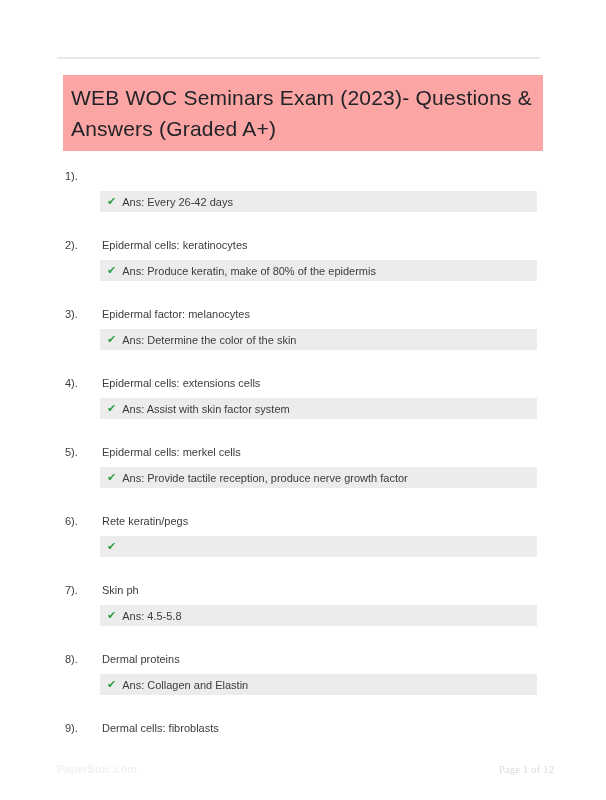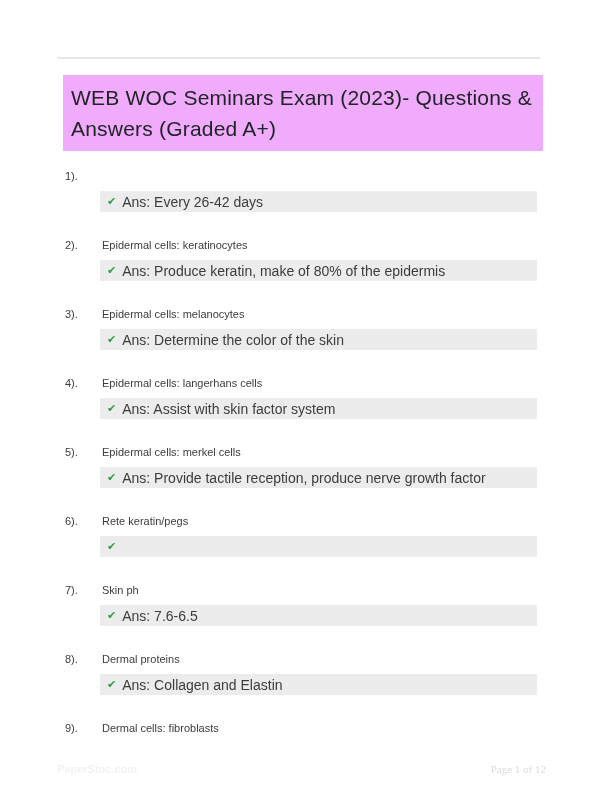--- a/index.html
+++ b/index.html
@@ -19,21 +19,21 @@
     width: 483px;
     height: 2px;
     background: #e7e7e9;
   }
   .title-banner {
     position: absolute;
     left: 63px;
     top: 75px;
     width: 480px;
     height: 76px;
-    background: #f0abfc;
+    background: #fca5a5;
     padding: 7px 10px 7px 8px;
   }
   .title-banner h1 {
     font-size: 21px;
     font-weight: 400;
     line-height: 31px;
     color: #212327;
     letter-spacing: 0.2px;
   }
   .question-list {
@@ -65,27 +65,27 @@
     align-items: center;
     padding-left: 7px;
   }
   .check {
     color: #2f9e44;
     font-size: 11px;
     line-height: 11px;
     margin-right: 6px;
   }
   .ans-text {
-    font-size: 14px;
+    font-size: 11px;
     color: #3c3c3e;
   }
   .footer {
     position: absolute;
     left: 57px;
-    right: 60px;
+    right: 52px;
     top: 762px;
     display: flex;
     justify-content: space-between;
     align-items: baseline;
     font-size: 11px;
     line-height: 14px;
   }
   .watermark {
     color: #f2f2f2;
     font-weight: 700;
@@ -126,32 +126,32 @@
       </div>
       <div class="ans">
         <span class="check">✔</span>
         <span class="ans-text">Ans: Produce keratin, make of 80% of the epidermis</span>
       </div>
     </div>
 
     <div class="q">
       <div class="q-row">
         <span class="q-num">3).</span>
-        <span class="q-text">Epidermal cells: melanocytes</span>
+        <span class="q-text">Epidermal factor: melanocytes</span>
       </div>
       <div class="ans">
         <span class="check">✔</span>
         <span class="ans-text">Ans: Determine the color of the skin</span>
       </div>
     </div>
 
     <div class="q">
       <div class="q-row">
         <span class="q-num">4).</span>
-        <span class="q-text">Epidermal cells: langerhans cells</span>
+        <span class="q-text">Epidermal cells: extensions cells</span>
       </div>
       <div class="ans">
         <span class="check">✔</span>
         <span class="ans-text">Ans: Assist with skin factor system</span>
       </div>
     </div>
 
     <div class="q">
       <div class="q-row">
         <span class="q-num">5).</span>
@@ -173,21 +173,21 @@
       </div>
     </div>
 
     <div class="q">
       <div class="q-row">
         <span class="q-num">7).</span>
         <span class="q-text">Skin ph</span>
       </div>
       <div class="ans">
         <span class="check">✔</span>
-        <span class="ans-text">Ans: 7.6-6.5</span>
+        <span class="ans-text">Ans: 4.5-5.8</span>
       </div>
     </div>
 
     <div class="q">
       <div class="q-row">
         <span class="q-num">8).</span>
         <span class="q-text">Dermal proteins</span>
       </div>
       <div class="ans">
         <span class="check">✔</span>

